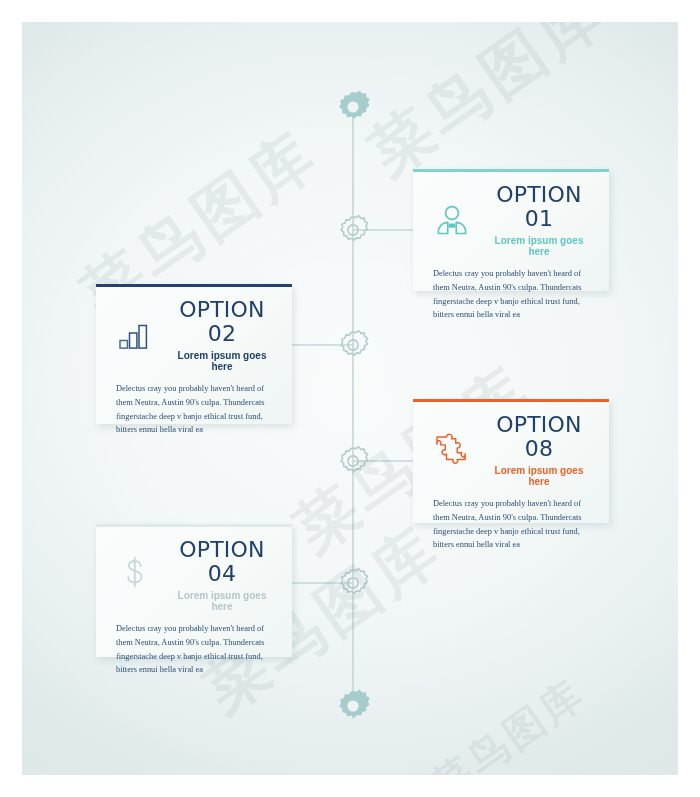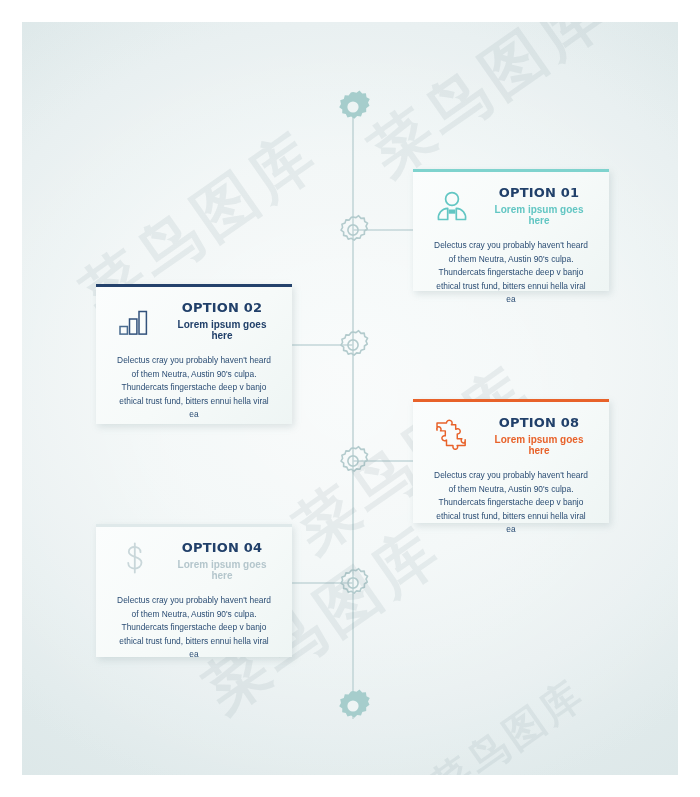--- a/index.html
+++ b/index.html
@@ -103,40 +103,39 @@
     flex: 0 0 46px;
     display: flex;
     align-items: center;
     justify-content: center;
   }
 
   .head-text { flex: 1 1 auto; text-align: center; }
 
   .card-title {
     font-family: "DejaVu Sans", sans-serif;
-    font-size: 13px;
-    font-weight: 700;
+    font-size: 22px;
+    font-weight: 400;
     letter-spacing: 0.2px;
     color: #21406a;
     line-height: 1.1;
   }
   .card-sub {
     font-family: Liberation Sans, sans-serif;
     font-size: 10px;
     font-weight: 700;
     margin-top: 4px;
     line-height: 1.1;
   }
 
   .card-body {
-    font-family: Liberation Sans, sans-serif;
+    font-family: Liberation Serif, serif;
     font-size: 8.4px;
     line-height: 1.62;
     color: #2b4d74;
-    text-align: center;
     padding: 0 4px;
   }
 
   
   #card1 { left: 391px; top: 147px; width: 196px; height: 122px; }
   #card2 { left: 74px;  top: 262px; width: 196px; height: 140px; }
   #card3 { left: 391px; top: 377px; width: 196px; height: 124px; }
   #card4 { left: 74px;  top: 502px; width: 196px; height: 133px; }
 </style>
 </head>

